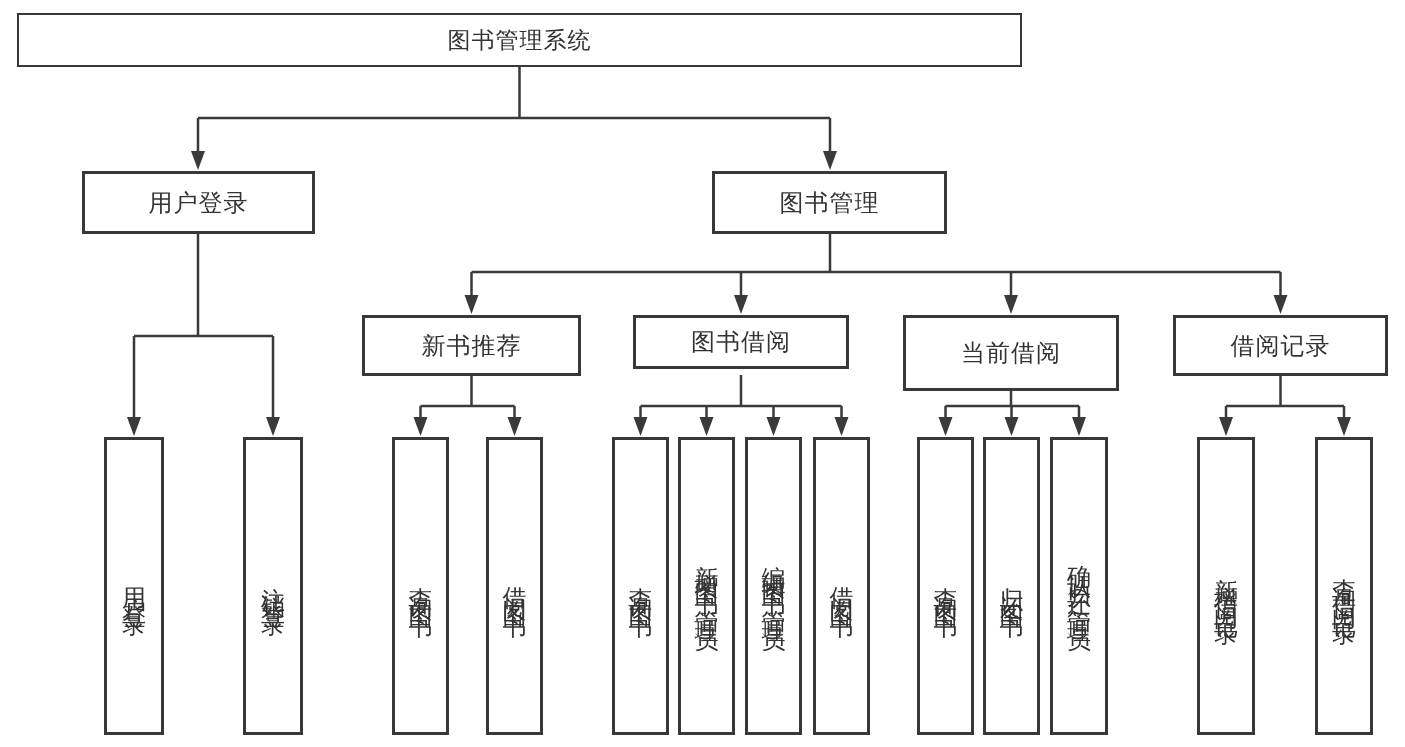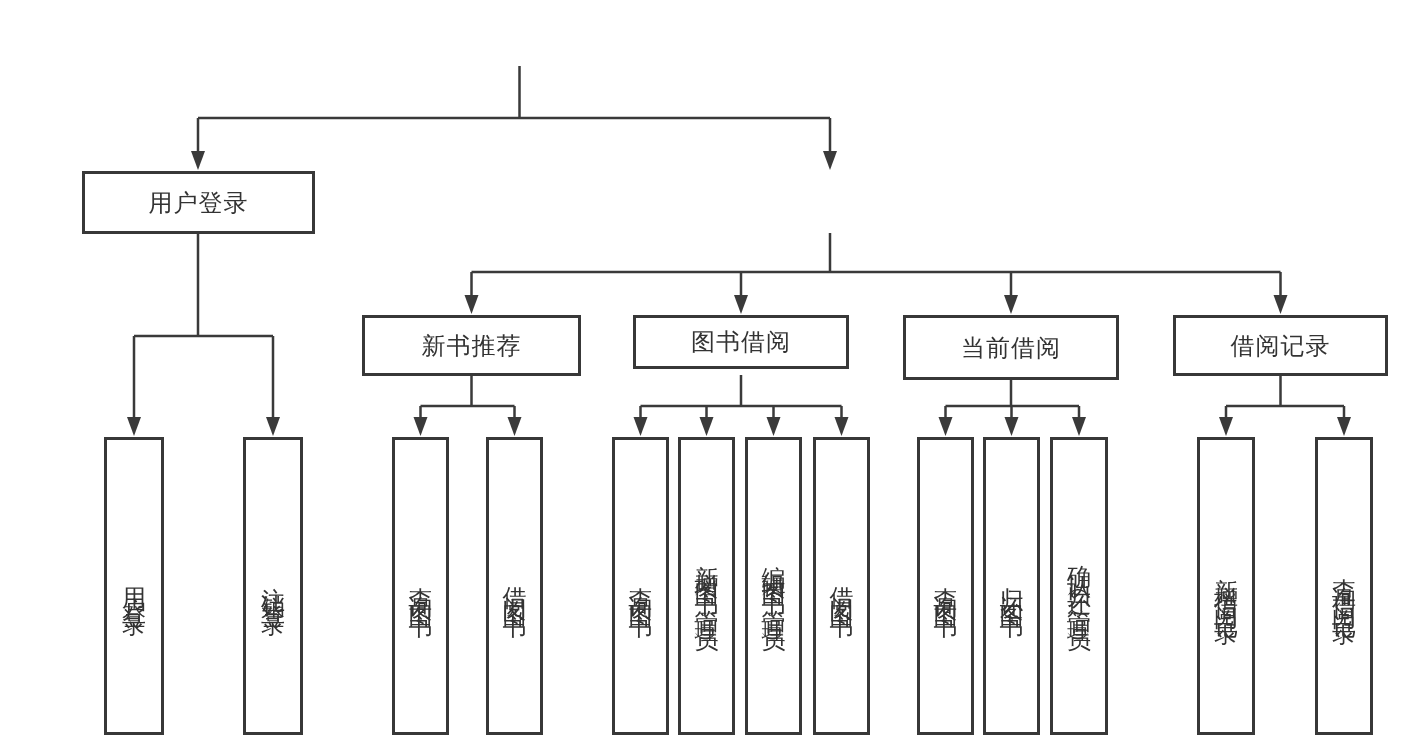--- a/index.html
+++ b/index.html
@@ -94,26 +94,28 @@
       <polygon points="766.5,417 780.5,417 773.5,436"></polygon>
       <polygon points="834.5,417 848.5,417 841.5,436"></polygon>
       <polygon points="938.5,417 952.5,417 945.5,436"></polygon>
       <polygon points="1004.5,417 1018.5,417 1011.5,436"></polygon>
       <polygon points="1072,417 1086,417 1079,436"></polygon>
       <polygon points="1219,417 1233,417 1226,436"></polygon>
       <polygon points="1337,417 1351,417 1344,436"></polygon>
     </g>
   </svg>
 
+  <div class="box root hnode" style="left:17px; top:13px; width:1005px; height:54px;">图书管理系统</div>
 
   <div class="box hnode" style="left:82px; top:171px; width:233px; height:63px;">用户登录</div>
+  <div class="box hnode" style="left:712px; top:171px; width:235px; height:63px;">图书管理</div>
 
   <div class="box hnode" style="left:362px; top:315px; width:219px; height:61px;text-align:right;">新书推荐</div>
   <div class="box hnode" style="left:633px; top:315px; width:216px; height:54px;">图书借阅</div>
-  <div class="box hnode" style="left:903px; top:315px; width:216px; height:65px;">当前借阅</div>
+  <div class="box hnode" style="left:903px; top:315px; width:216px; height:76px;">当前借阅</div>
   <div class="box hnode" style="left:1173px; top:315px; width:215px; height:61px;">借阅记录</div>
 
   <div class="box vnode" style="left:104px; top:437px; width:60px; height:298px;">
     <span class="vtext">用户登录</span>
   </div>
   <div class="box vnode" style="left:243px; top:437px; width:60px; height:298px;">
     <span class="vtext">注销登录</span>
   </div>
 
   <div class="box vnode" style="left:392px; top:437px; width:57px; height:298px;">

